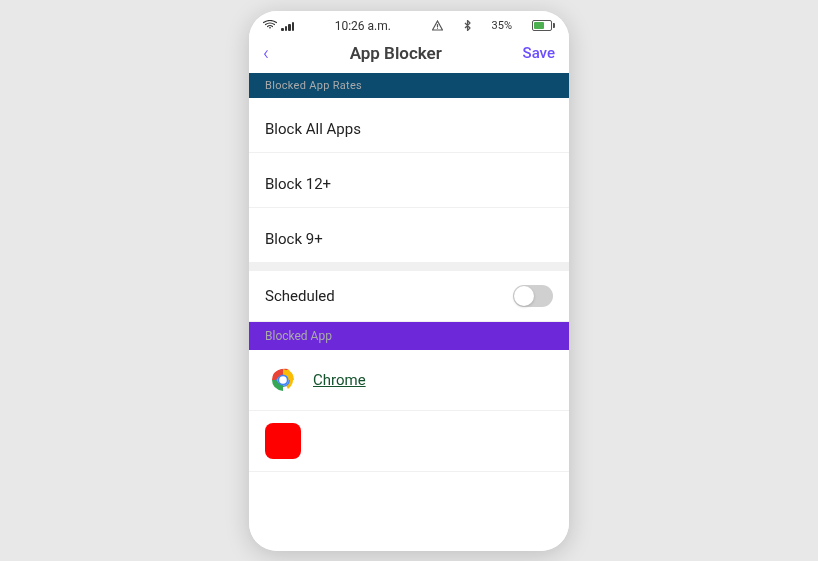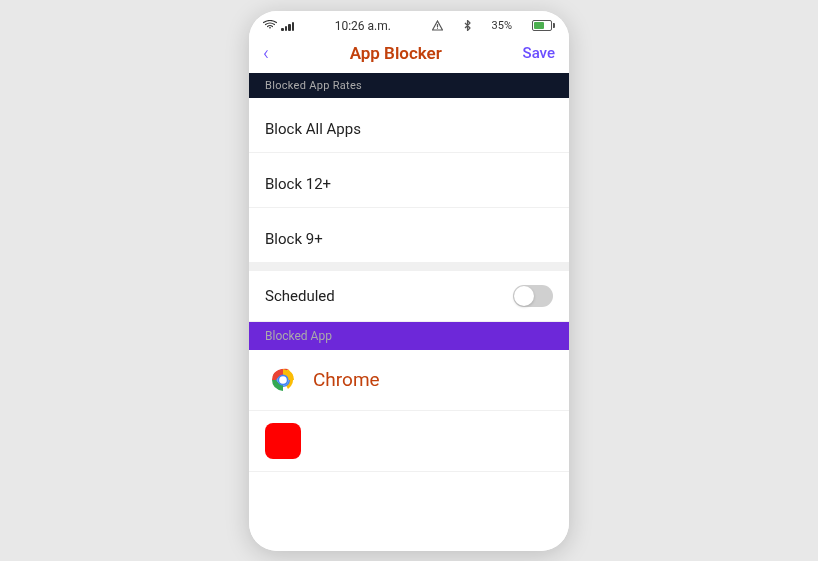--- a/index.html
+++ b/index.html
@@ -86,37 +86,37 @@
     .header-back {
       color: #6B4EFF;
       font-size: 20px;
       font-weight: 300;
       cursor: pointer;
       line-height: 1;
     }
     .header-title {
       font-size: 17px;
       font-weight: 600;
-      color: #c2410c;
+      color: #404040;
       flex: 1;
       text-align: center;
     }
     .header-save {
       color: #6B4EFF;
       font-size: 15px;
       font-weight: 500;
       cursor: pointer;
     }
     .scroll-content {
       flex: 1;
       overflow-y: auto;
       background: #fff;
     }
     .section-label {
-      background: #0f172a;
+      background: #0c4a6e;
       padding: 6px 16px;
       font-size: 11px;
       color: #aaa;
       text-transform: none;
       letter-spacing: 0.3px;
     }
     .menu-item {
       display: flex;
       align-items: center;
       justify-content: space-between;
@@ -185,22 +185,23 @@
     }
     .app-item {
       display: flex;
       align-items: center;
       padding: 12px 16px;
       border-bottom: 1px solid #f0f0f0;
       background: #fff;
       gap: 12px;
     }
     .app-name {
-      font-size: 19px;
-      color: #c2410c;
+      font-size: 15px;
+      color: #14532d;
+      text-decoration: underline;
     }
     
     .chrome-icon {
       width: 36px;
       height: 36px;
       border-radius: 50%;
       display: flex;
       align-items: center;
       justify-content: center;
       overflow: hidden;

